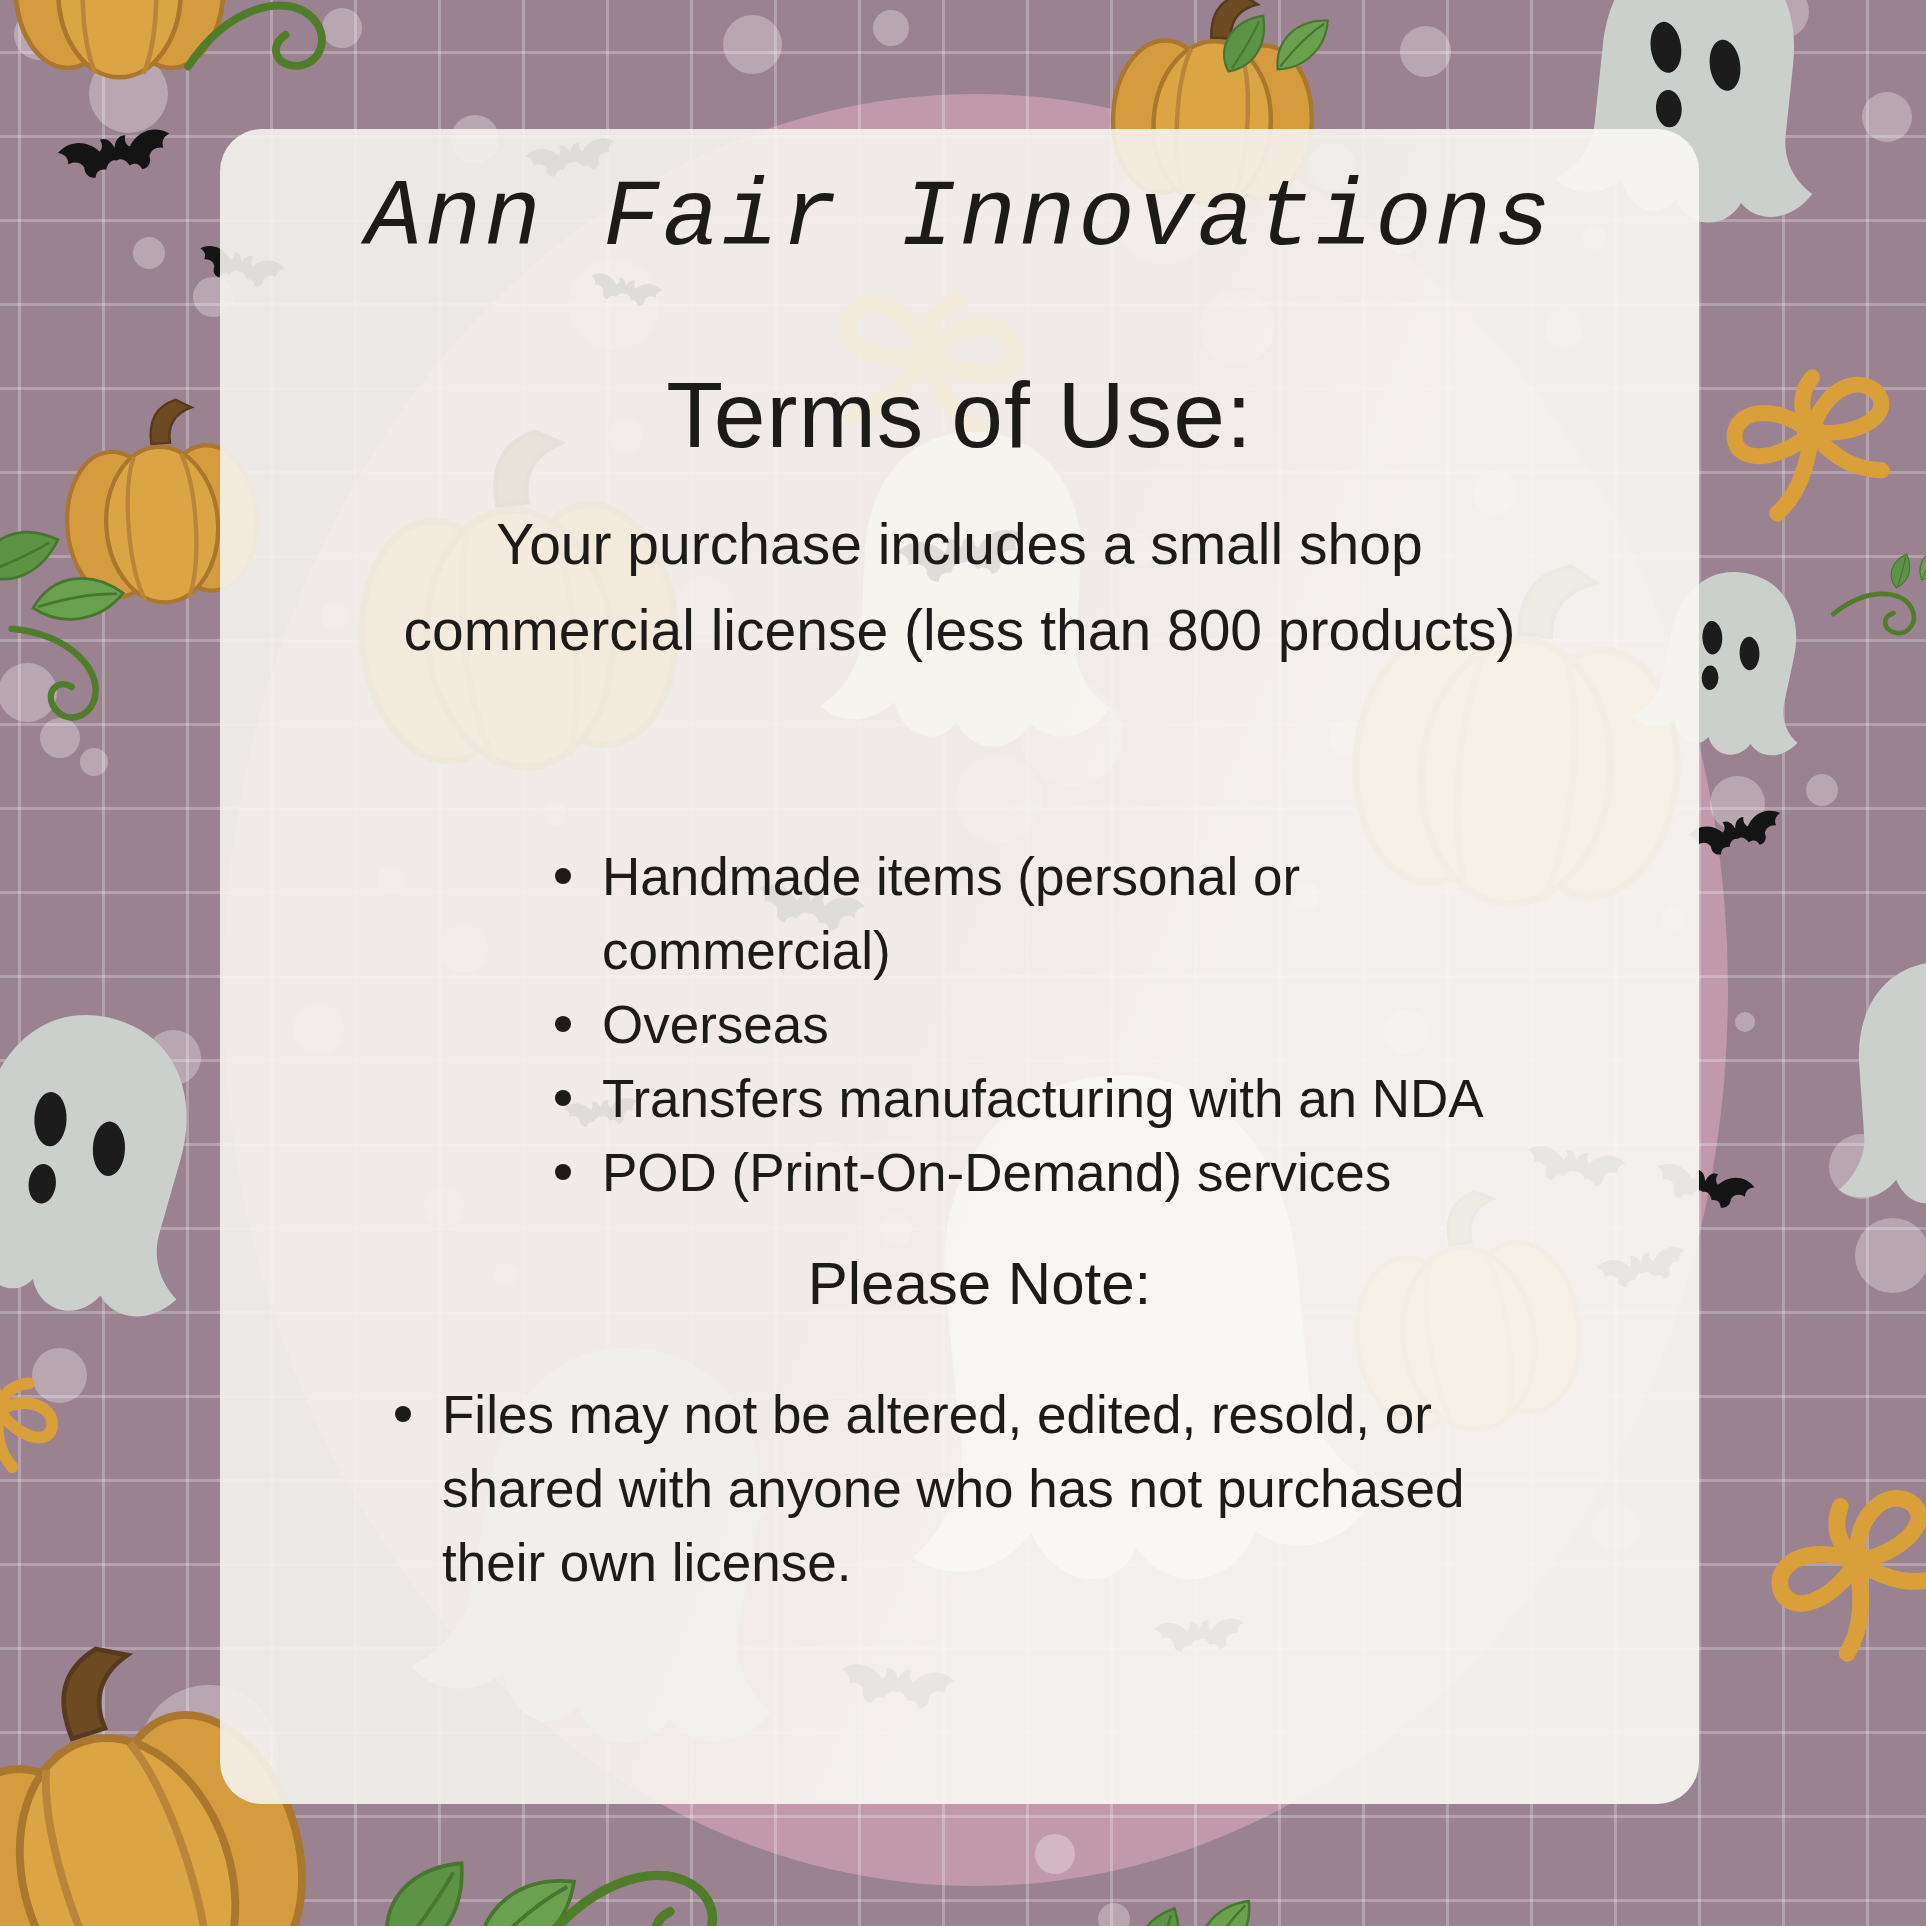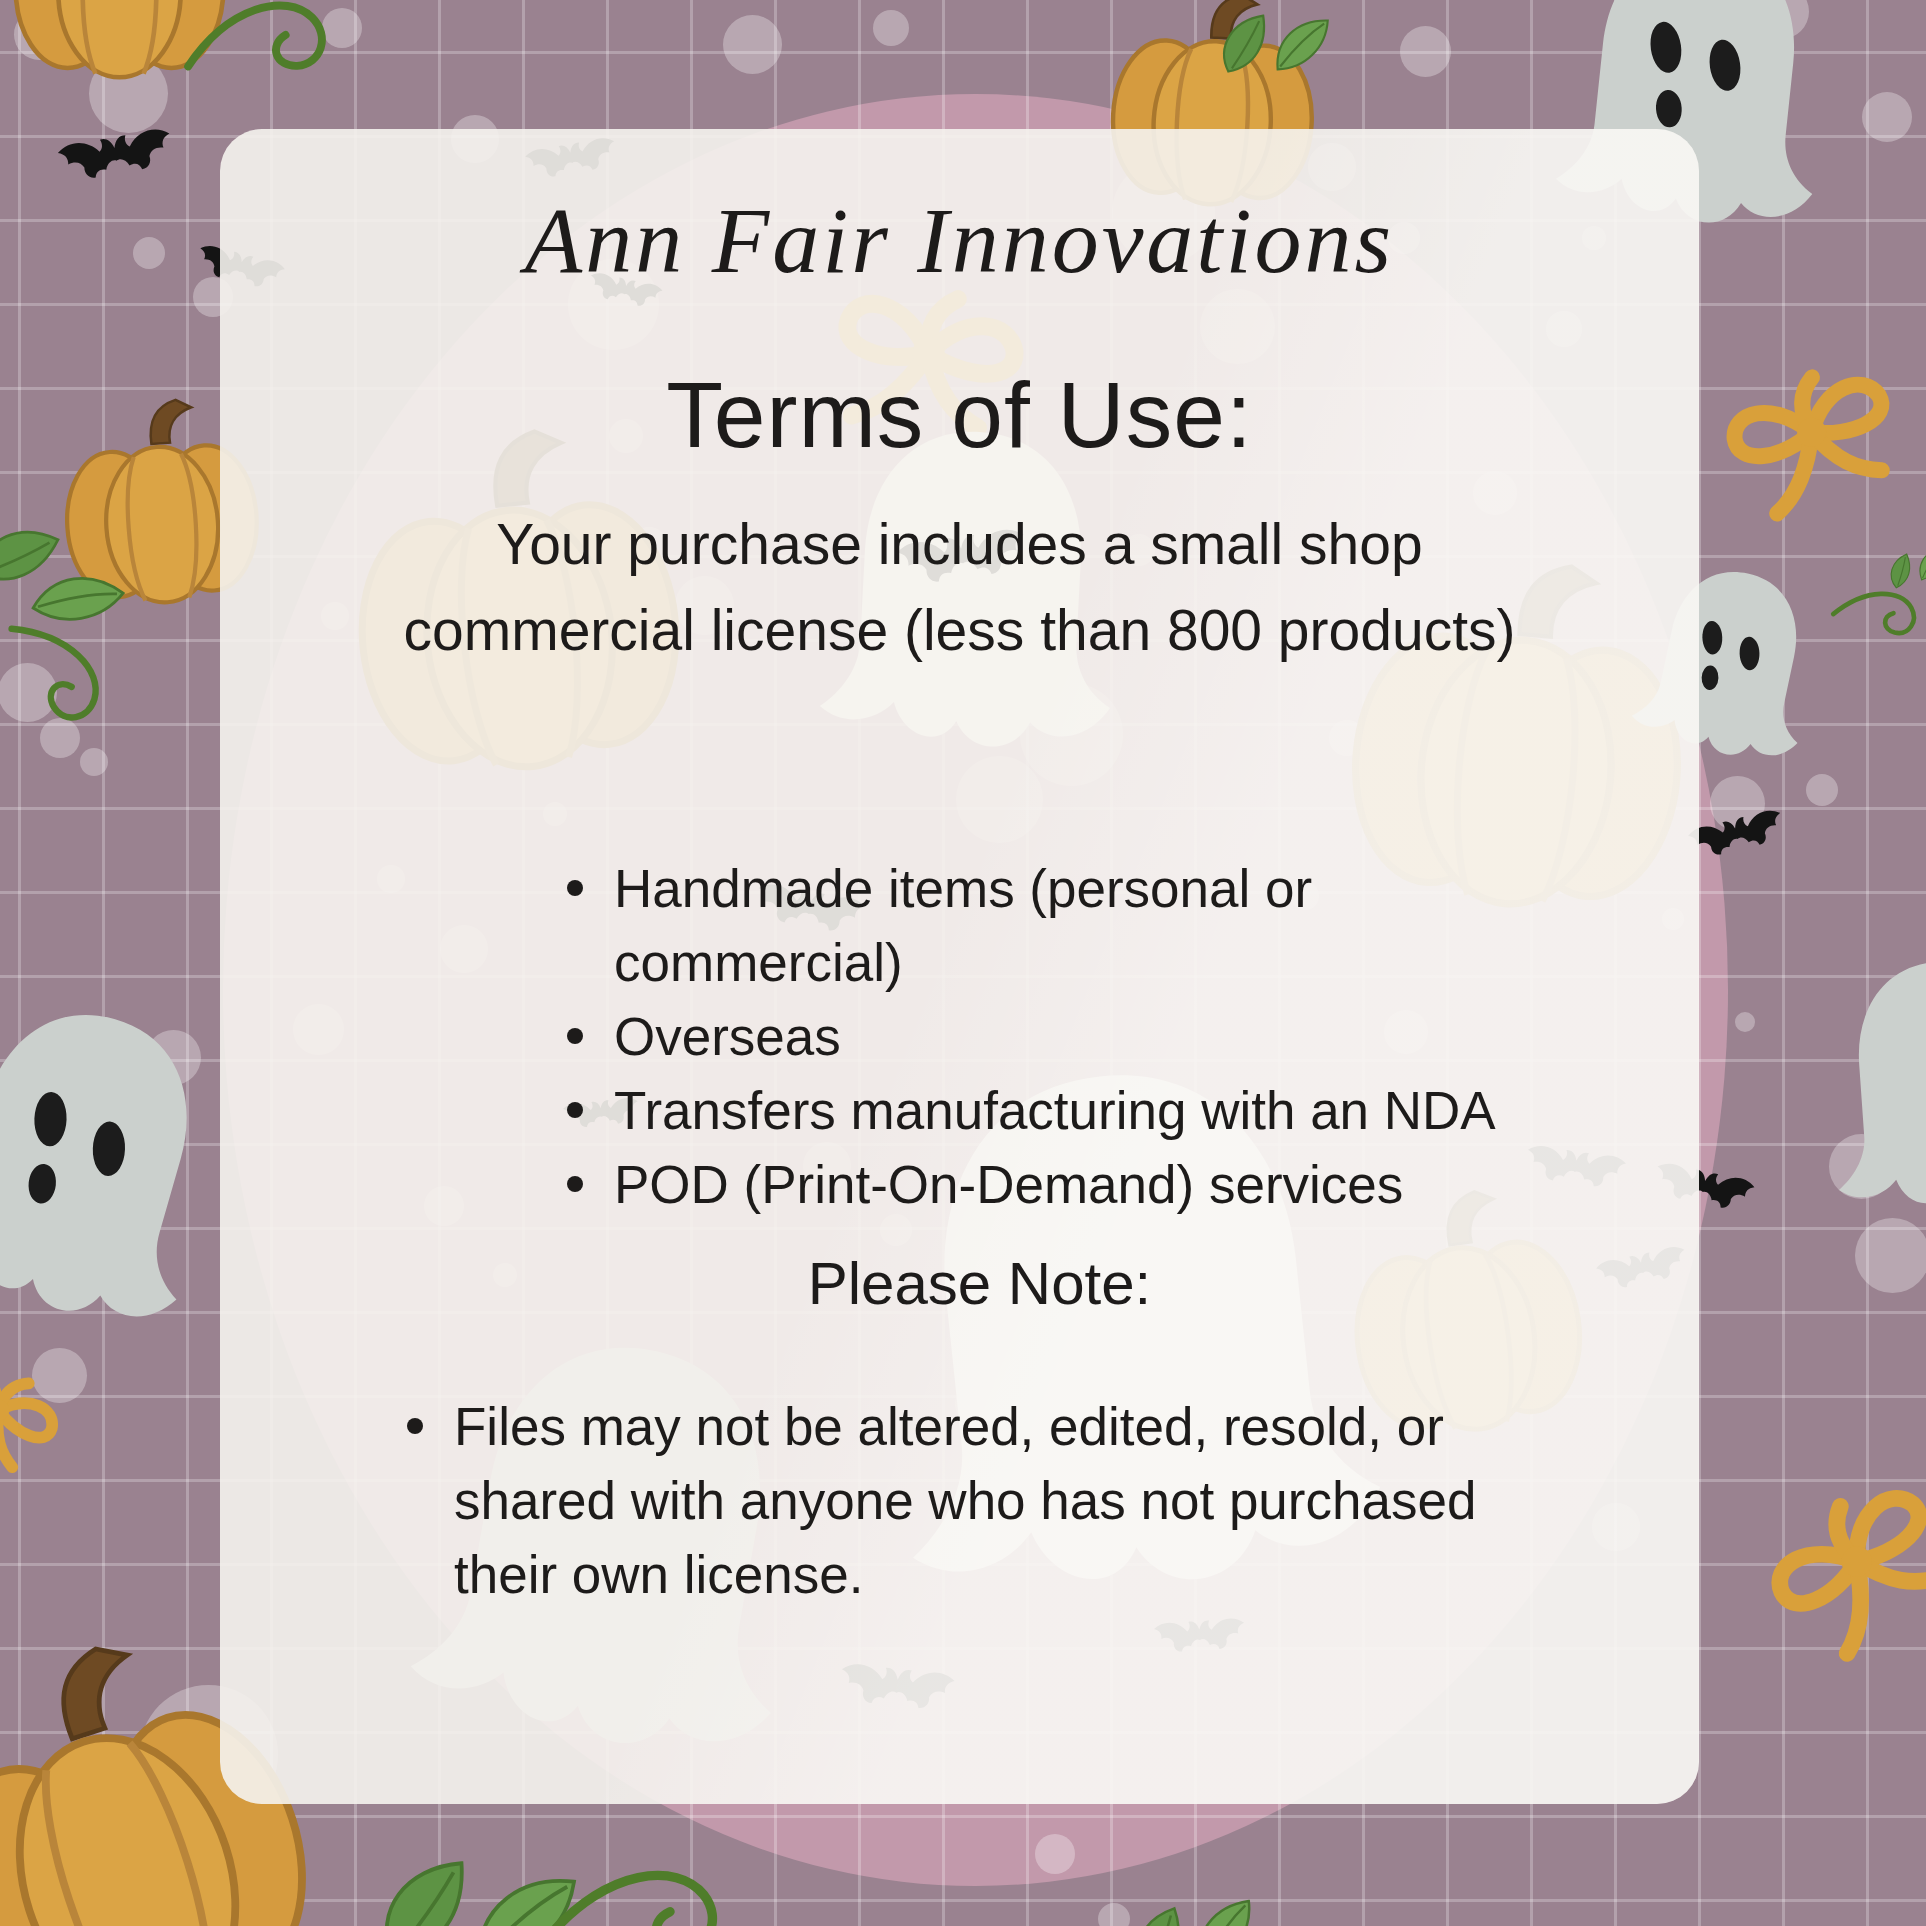--- a/index.html
+++ b/index.html
@@ -30,28 +30,28 @@
     border-radius:42px;background:rgba(245,243,238,.9);
     overflow:hidden;
   }
   .card-sheen{
     position:absolute;inset:0;
     background:linear-gradient(112deg, rgba(255,255,255,0) 48%, rgba(255,255,255,.28) 62%);
   }
   .content{position:absolute;inset:0;z-index:5;color:var(--text,#1d1b1a);}
   .centered{position:absolute;left:220px;width:1479px;text-align:center;}
   .brand{
-    top:166px;font-family:Liberation Serif, serif;font-style:italic;
-    font-size:94px;letter-spacing:3px;font-weight:400;margin-top:20px;
+    top:166px;font-family:Liberation Mono, monospace;font-style:italic;
+    font-size:94px;letter-spacing:3px;font-weight:400;
   }
   .heading{top:362px;font-size:93px;font-weight:500;letter-spacing:1px;}
   .intro{top:501px;font-size:57px;line-height:86px;white-space:pre-line;}
   .usage-title{top:731px;font-size:53px;}
   .note-title{top:1249px;font-size:60px;font-weight:500;margin-left:20px;}
-  ul.blist{list-style:none;margin:12px;padding:0;position:absolute;}
+  ul.blist{list-style:none;margin:0;padding:0;position:absolute;}
   ul.blist li{
     position:relative;padding-left:53px;font-size:53px;line-height:74px;
     white-space:pre-line;
   }
   ul.blist li::before{
     content:"";position:absolute;left:6px;top:28px;width:16px;height:16px;
     border-radius:50%;background:var(--text,#1d1b1a);
   }
   .ul1{left:549px;top:840px;width:941px;}
   .ul2{left:389px;top:1378px;width:1247px;}

